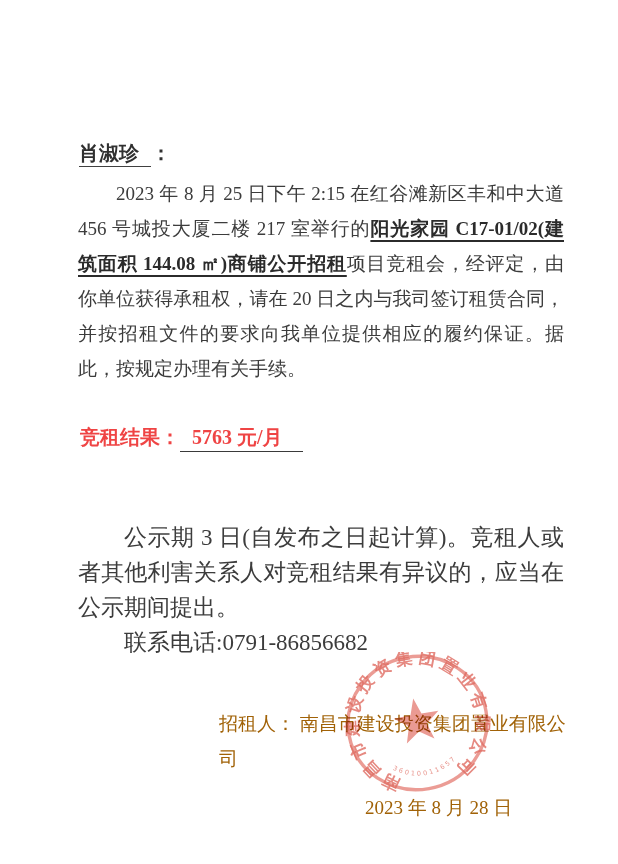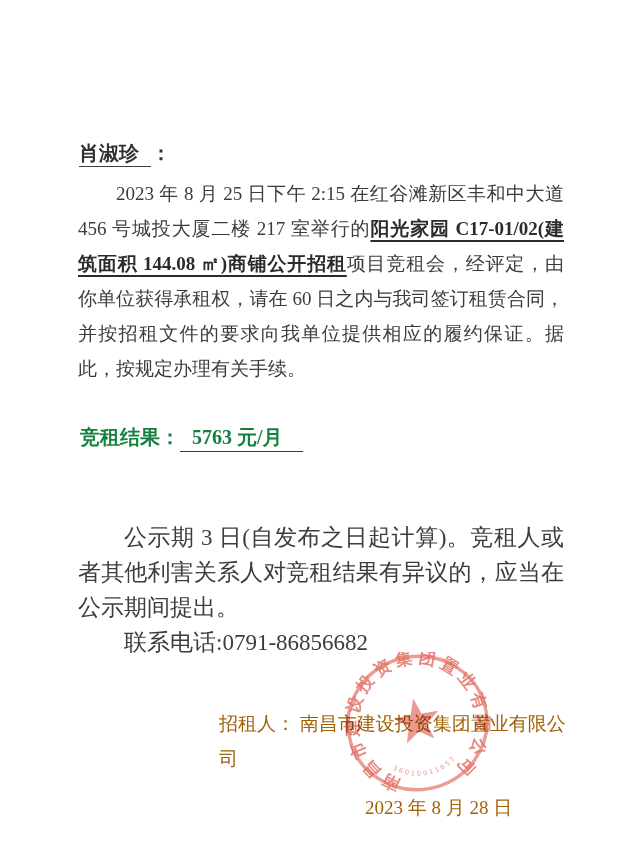--- a/index.html
+++ b/index.html
@@ -21,21 +21,21 @@
   .para-main {
     position:absolute; top:176px; left:78px; width:486px;
     font-size:19px; line-height:35px; text-align:justify; text-indent:2em; color:#3c3c3c;
   }
   .hl {
     font-weight:bold; color:#2b2b2b;
     text-decoration:underline; text-decoration-thickness:1.5px; text-underline-offset:5px;
   }
   .result-line {
     position:absolute; top:424px; left:80px;
-    font-size:20px; font-weight:bold; color:#15803d;
+    font-size:20px; font-weight:bold; color:#ef4444;
   }
   .result-line .value { border-bottom:1.5px solid #3a3a3a; padding:0 20px 3px 12px; }
   .notice-block {
     position:absolute; top:520px; left:78px; width:486px;
     font-size:23px; line-height:35px; text-align:justify; color:#3c3c3c;
   }
   .notice-block p { text-indent:2em; }
   .signature {
     position:absolute; top:706px; left:219px; width:360px;
     font-size:19px; line-height:35px; color:#a16207;
@@ -50,21 +50,21 @@
 <body>
 
 <div class="page">
 
 
   <div class="salutation">
     <span class="name">肖淑珍</span><span>：</span>
   </div>
 
   <p class="para-main">
-    <span>2023 年 8 月 25 日下午 2:15 在红谷滩新区丰和中大道 456 号城投大厦二楼 217 室举行的</span><span class="hl">阳光家园 C17-01/02(建筑面积 144.08 ㎡)商铺公开招租</span><span>项目竞租会，经评定，由你单位获得承租权，请在 60 日之内与我司签订租赁合同，并按招租文件的要求向我单位提供相应的履约保证。据此，按规定办理有关手续。</span>
+    <span>2023 年 8 月 25 日下午 2:15 在红谷滩新区丰和中大道 456 号城投大厦二楼 217 室举行的</span><span class="hl">阳光家园 C17-01/02(建筑面积 144.08 ㎡)商铺公开招租</span><span>项目竞租会，经评定，由你单位获得承租权，请在 20 日之内与我司签订租赁合同，并按招租文件的要求向我单位提供相应的履约保证。据此，按规定办理有关手续。</span>
   </p>
 
   <p class="result-line">
     <span>竞租结果：</span><span class="value">5763 元/月</span>
   </p>
 
   <div class="notice-block">
     <p>公示期 3 日(自发布之日起计算)。竞租人或者其他利害关系人对竞租结果有异议的，应当在公示期间提出。</p>
     <p>联系电话:0791-86856682</p>
   </div>

